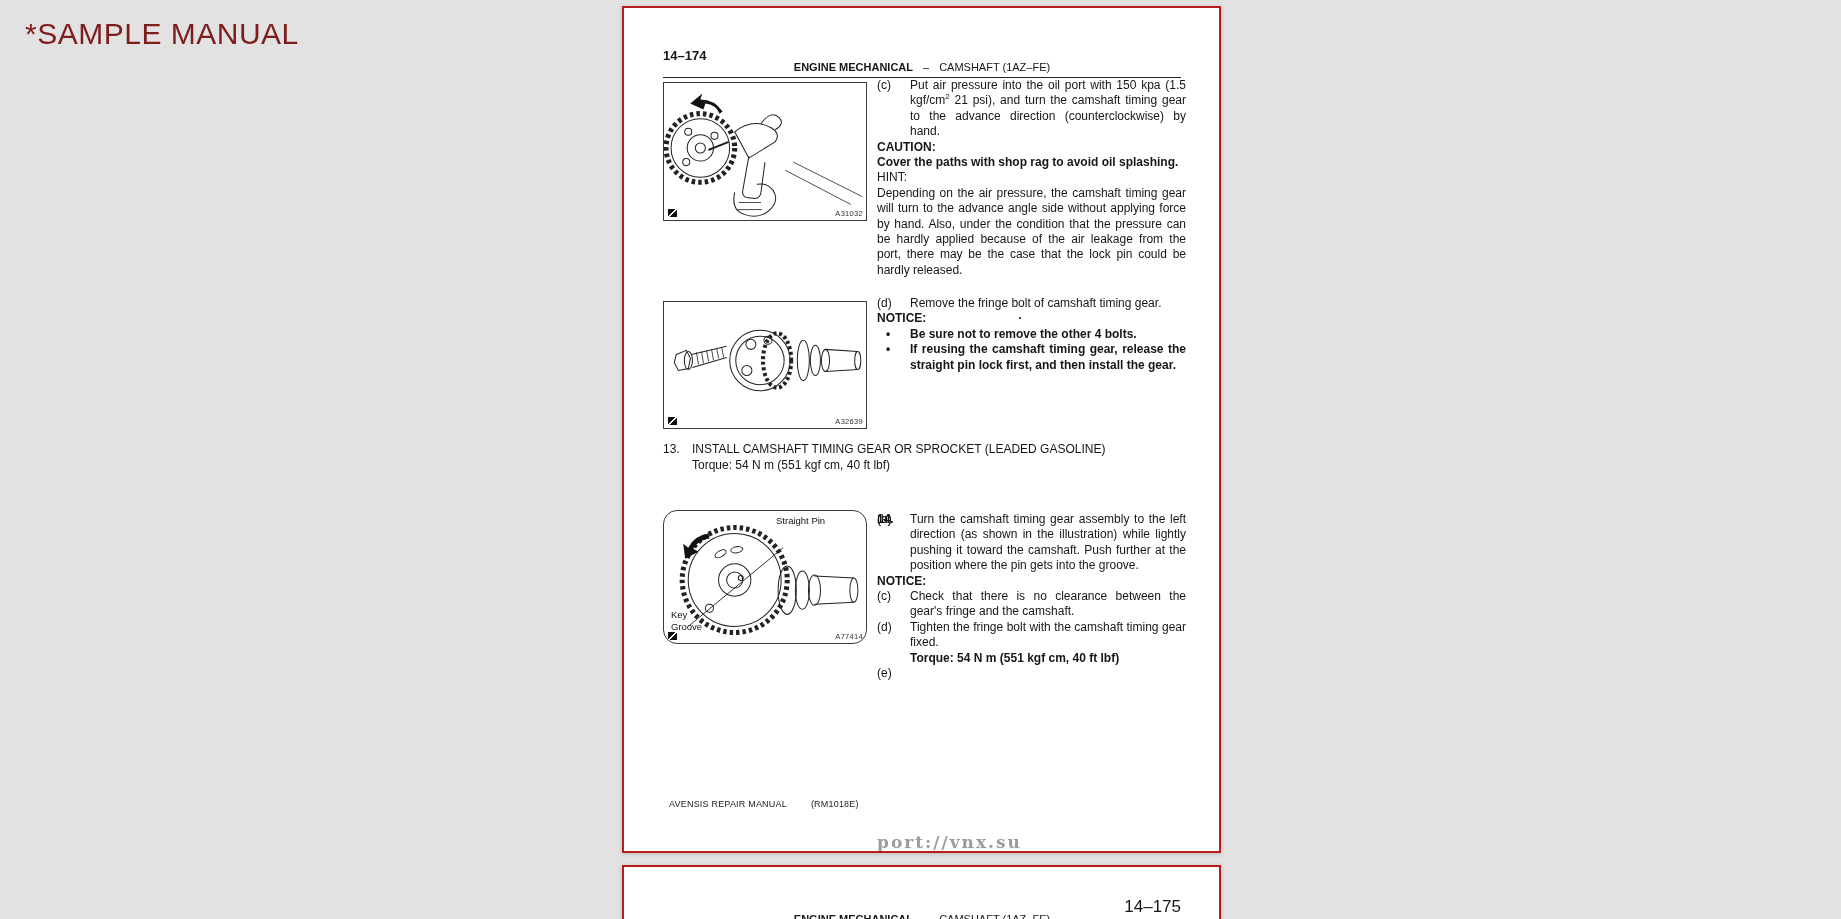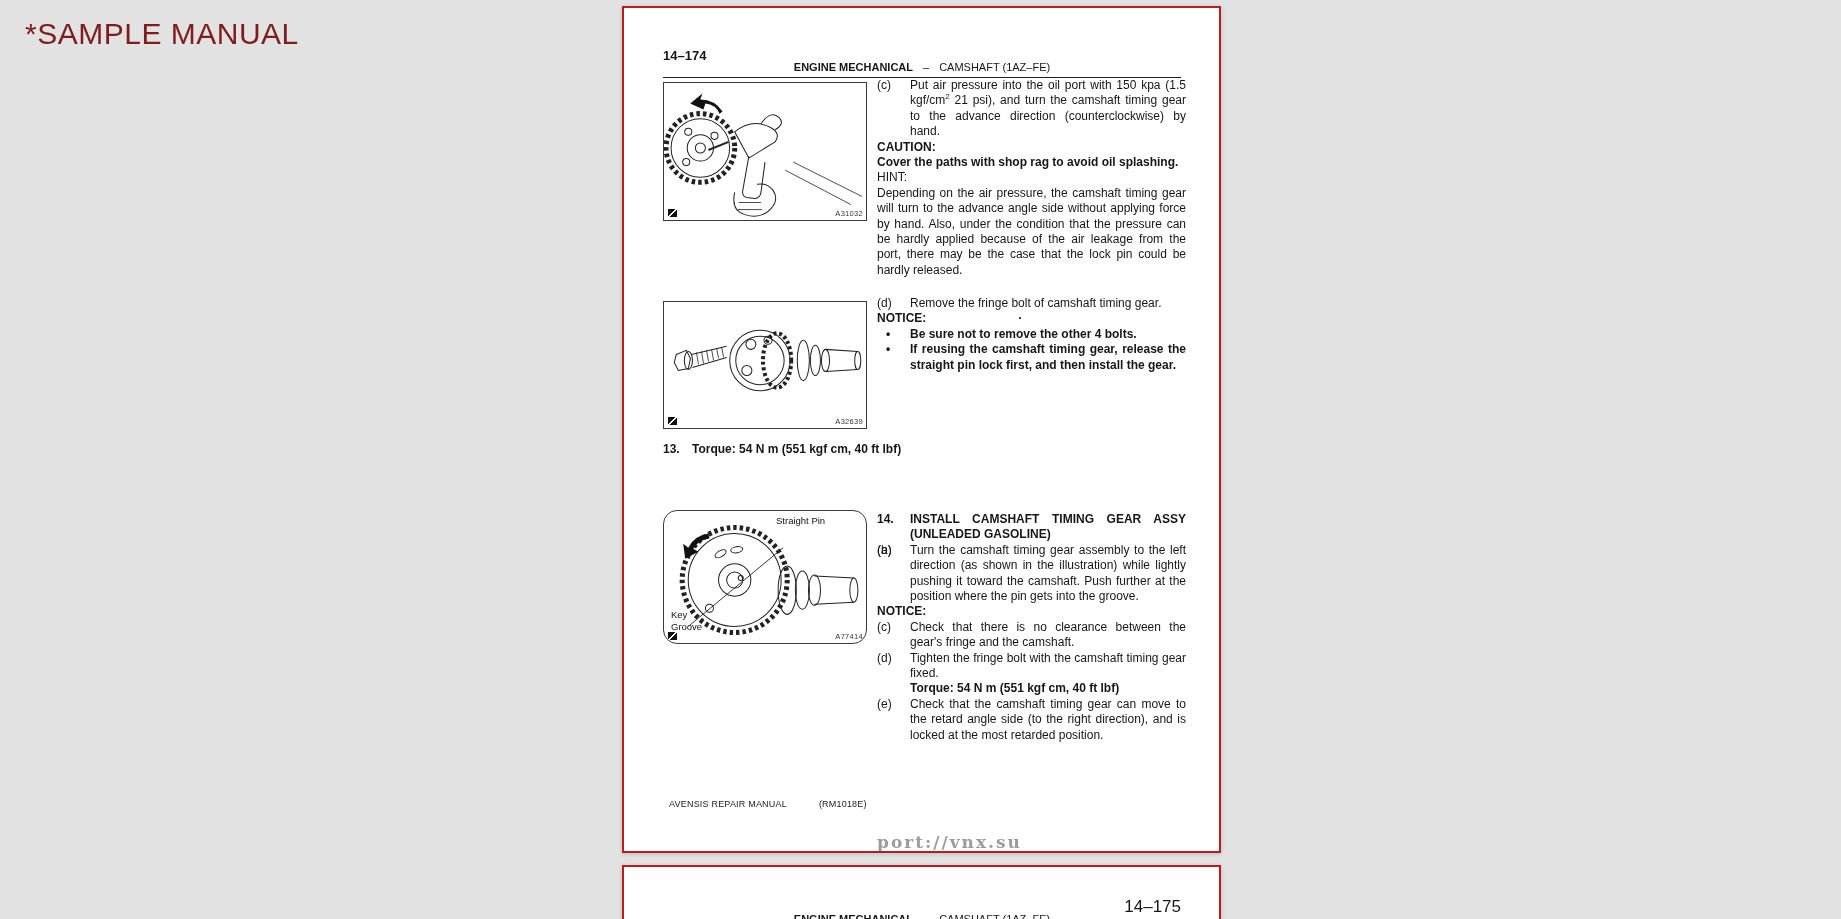--- a/index.html
+++ b/index.html
@@ -64,31 +64,31 @@
   .block-14{top:504px;}
   .para{position:relative;padding-left:33px;text-align:justify;}
   .para .marker{position:absolute;left:0;top:0;}
   .plain{text-align:justify;}
   .b{font-weight:bold;}
   sup{font-size:8px;line-height:0;}
   .bullet{position:relative;padding-left:33px;text-align:justify;font-weight:bold;}
   .bullet .dot{position:absolute;left:9px;top:0;}
   .stray-dot{display:inline-block;margin-left:92px;font-weight:bold;}
 
-  .item13{position:absolute;left:39px;top:434px;width:523px;font-size:12px;line-height:15.6px;font-weight:bold;}
+  .item13{position:absolute;left:39px;top:434px;width:523px;font-size:12px;line-height:15.6px;font-weight:normal;}
   .item13 .num{position:absolute;left:0;top:0;}
   .item13 .body{padding-left:29px;}
   .block-14 .h14{position:relative;padding-left:33px;text-align:justify;font-weight:bold;}
   .block-14 .h14 .num{position:absolute;left:0;top:0;}
   .torque-line{padding-left:33px;font-weight:bold;text-align:left;}
 
   .footer{
     position:absolute;left:45px;top:791px;font-size:9px;color:#222;letter-spacing:.2px;
   }
-  .footer .code{margin-left:8px;padding-left:24px;}
+  .footer .code{margin-left:0;padding-left:24px;}
   .watermark{
     position:absolute;left:253px;top:824px;
     font-family:"DejaVu Serif", serif;font-weight:bold;
     font-size:17px;color:#9c9c9c;letter-spacing:2px;
   }
 </style>
 </head>
 <body>
 
 <div class="sample-label">*SAMPLE MANUAL</div>
@@ -205,49 +205,48 @@
     </div>
     <div class="bullet">
       <span class="dot">•</span>
       <span>If reusing the camshaft timing gear, release the straight pin lock first, and then install the gear.</span>
     </div>
   </div>
 
   <div class="item13">
     <span class="num">13.</span>
     <div class="body">
+      <div>INSTALL CAMSHAFT TIMING GEAR OR SPROCKET (LEADED GASOLINE)</div>
       <div>Torque: 54 N m (551 kgf cm, 40 ft lbf)</div>
     </div>
   </div>
 
   <div class="col block-14">
     <div class="h14">
       <span class="num">14.</span>
-      <span>INSTALL CAMSHAFT TIMING GEAR ASSY (UNLEADED GASOLINE)</span>
     </div>
     <div class="para">
       <span class="marker">(a)</span>
     </div>
     <div class="para">
       <span class="marker">(b)</span>
       <span>Turn the camshaft timing gear assembly to the left direction (as shown in the illustration) while lightly pushing it toward the camshaft. Push further at the position where the pin gets into the groove.</span>
     </div>
     <div class="plain b">NOTICE:</div>
     <div class="para">
       <span class="marker">(c)</span>
       <span>Check that there is no clearance between the gear's fringe and the camshaft.</span>
     </div>
     <div class="para">
       <span class="marker">(d)</span>
       <span>Tighten the fringe bolt with the camshaft timing gear fixed.</span>
     </div>
     <div class="torque-line">Torque: 54 N m (551 kgf cm, 40 ft lbf)</div>
     <div class="para">
       <span class="marker">(e)</span>
-      <span>Check that the camshaft timing gear can move to the retard angle side (to the right direction), and is locked at the most retarded position.</span>
     </div>
   </div>
 
   <div class="footer">
     <span>AVENSIS REPAIR MANUAL</span><span class="code">(RM1018E)</span>
   </div>
 
   <div class="watermark">port://vnx.su</div>
 </div>
 

